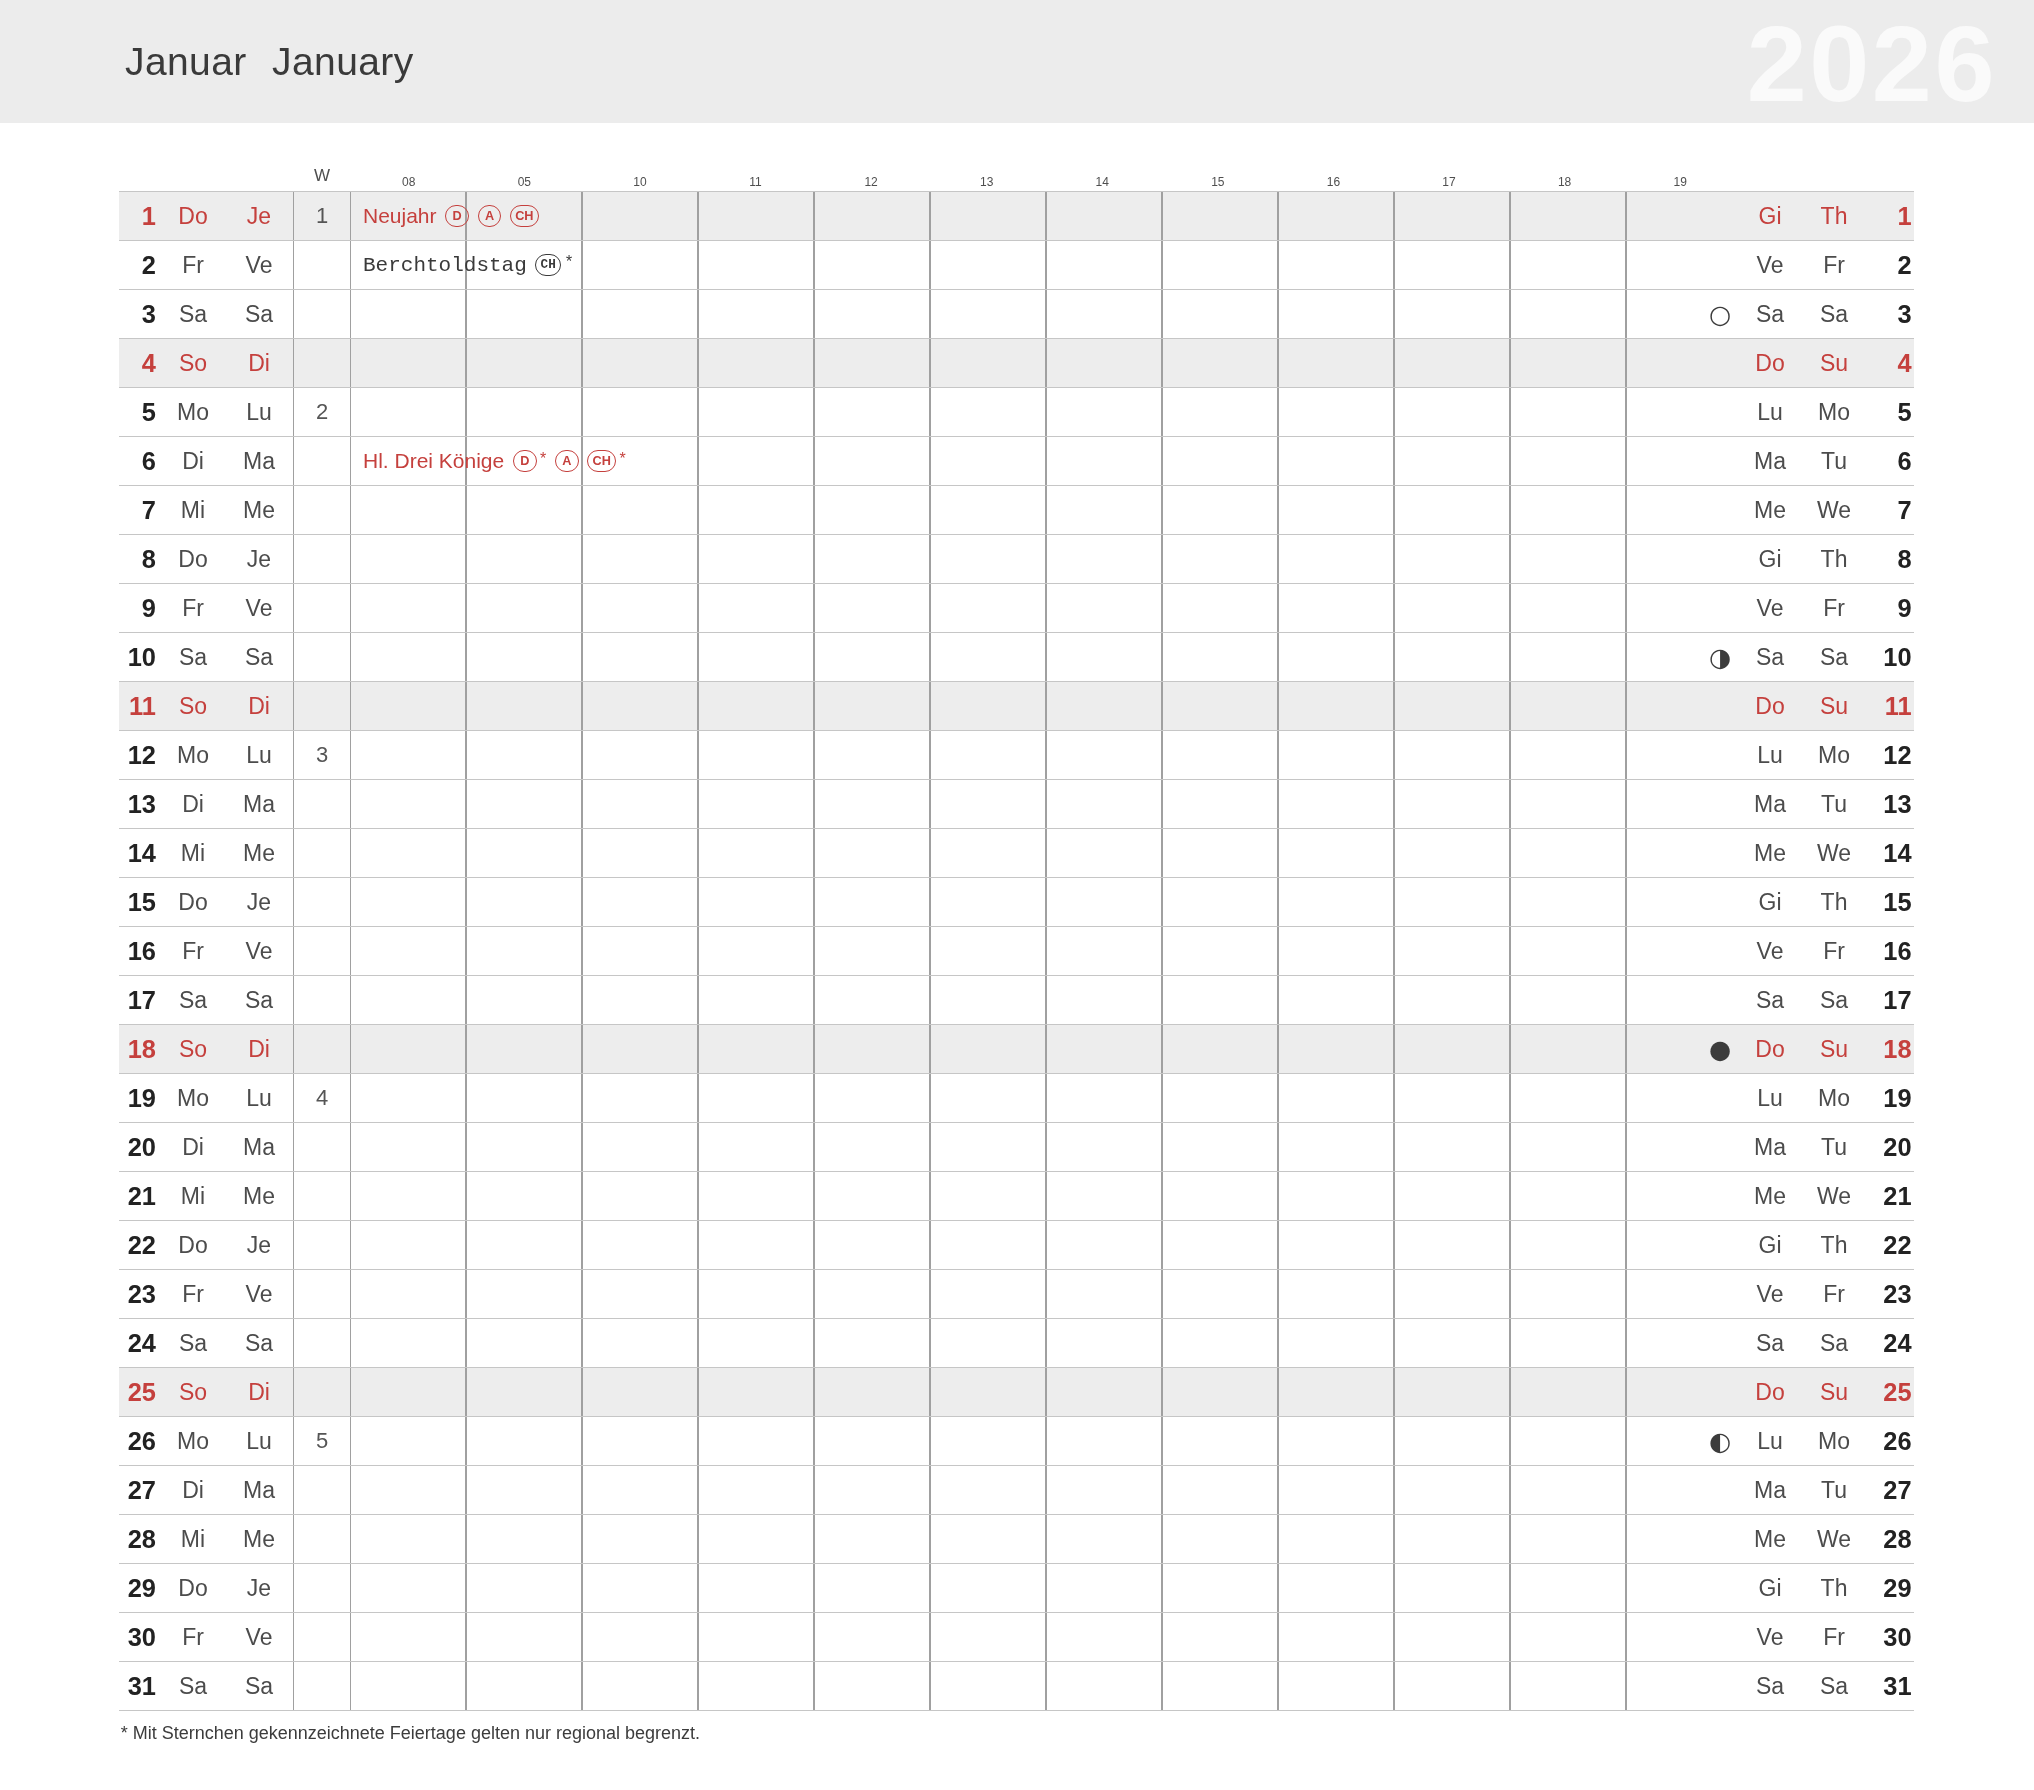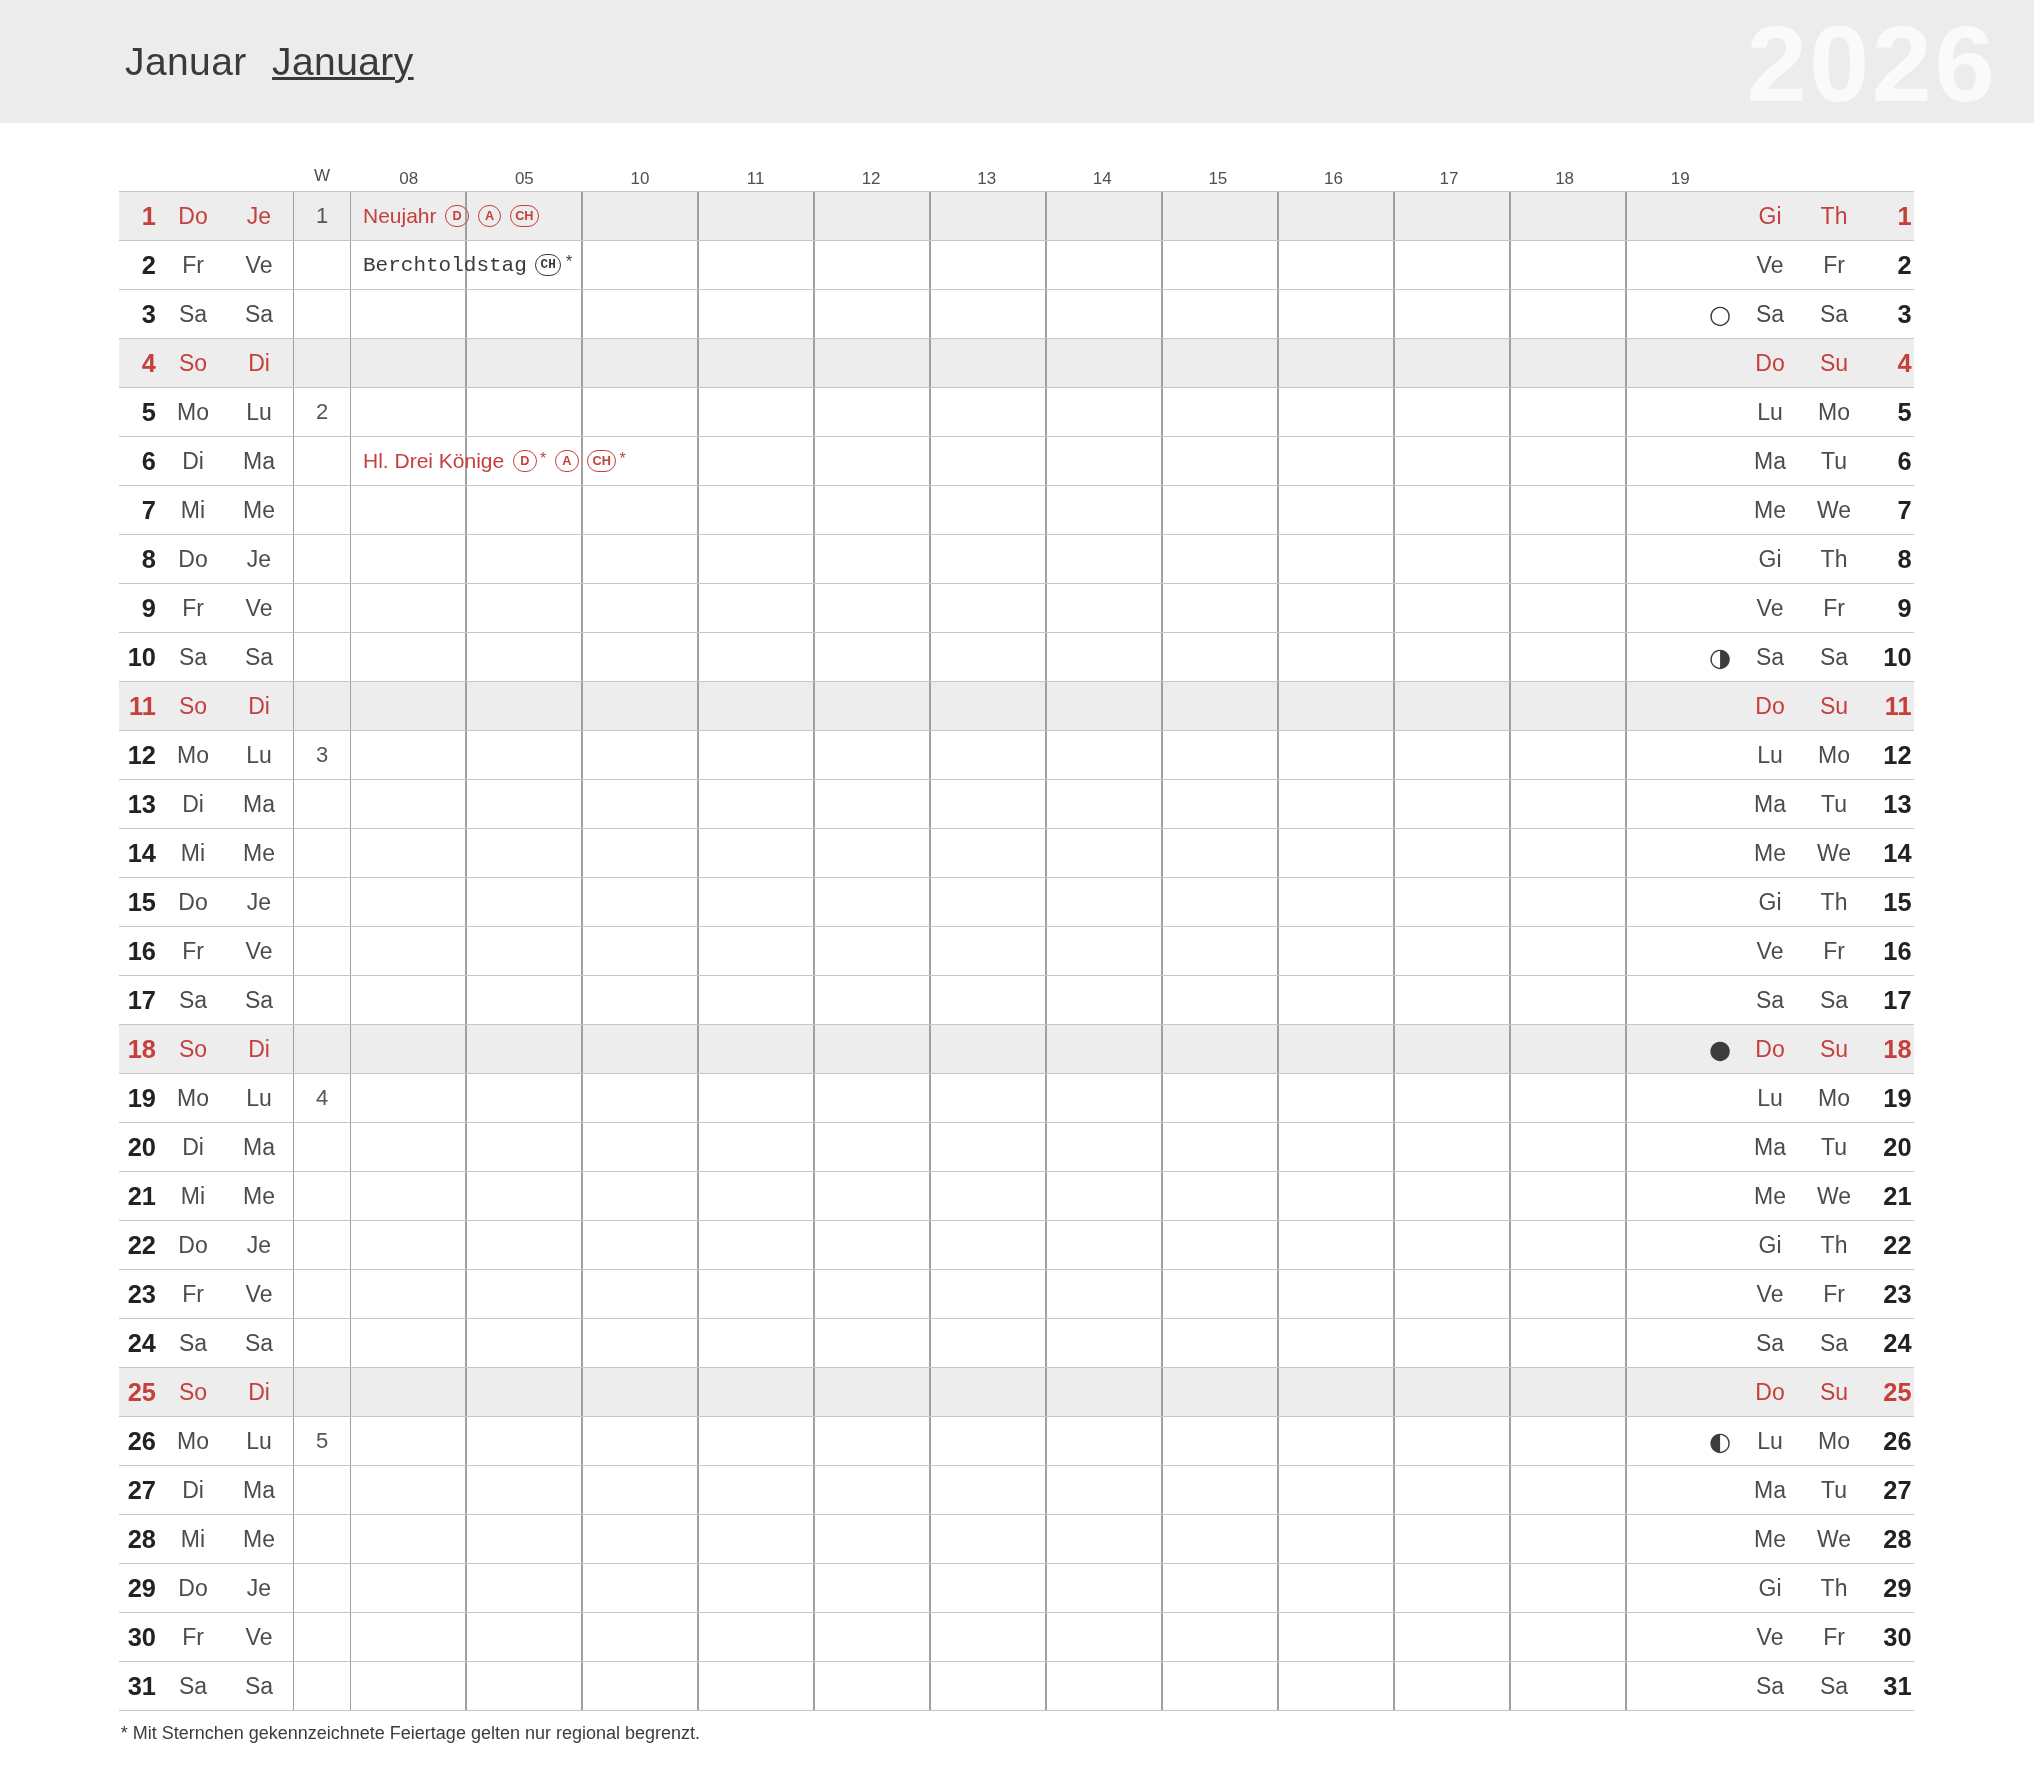--- a/index.html
+++ b/index.html
@@ -3,33 +3,33 @@
 <meta charset="utf-8">
 <style>
   html,body{margin:0;padding:0;background:#ffffff;width:2034px;height:1790px;overflow:hidden;
             font-family:"Liberation Sans","DejaVu Sans",sans-serif;}
   .page{position:relative;width:2034px;height:1282px;background:#fff;}
 
   
   .band{position:relative;width:2034px;height:123px;background:var(--band,#ececec);}
   .title{position:absolute;left:125px;top:0;height:123px;display:flex;align-items:center;
          font-size:39px;font-weight:500;color:#3a3a3a;letter-spacing:0.4px;}
-  .title .w2{margin-left:25.4px;text-decoration:underline;}
+  .title .w2{margin-left:25.4px;}
   .year{position:absolute;right:37px;top:1.7px;font-size:108px;font-weight:600;
         color:var(--yeartxt,#fafafa);letter-spacing:2.5px;line-height:123px;}
 
   
   .planner{margin:34px 0 0 119px;width:1795px;}
   .grid-row{display:grid;grid-template-columns:42px 64px 68px 58px 1387px 64px 64px 49px;}
 
   
   .hour-header{height:34px;align-items:end;}
   .hh-w{text-align:center;font-size:17px;color:#4f4f4f;padding-bottom:5.1px;}
   .hh-hours{display:grid;grid-template-columns:repeat(12,1fr);}
-  .hh{text-align:center;font-size:17px;color:#4f4f4f;padding-bottom:2px;}
+  .hh{text-align:center;font-size:12px;color:#4f4f4f;padding-bottom:2px;}
 
   
   #rows{border-top:1.7px solid #c6c6c6;}
   .row{height:49px;box-sizing:border-box;border-bottom:1.7px solid #c6c6c6;background:#fff;}
   .row.sun{background:var(--sunbg,#ededed);}
   .c{display:flex;align-items:center;box-sizing:border-box;}
   .num-l{justify-content:flex-end;font-size:25.4px;font-weight:700;color:#222;padding-right:5.1px;}
   .de,.fr,.it,.en{justify-content:center;font-size:23px;font-weight:500;color:#4c4c4c;}
   .wk{justify-content:center;font-size:22px;color:#555;
       border-left:1.7px solid #a0a0a0;border-right:1.7px solid #a0a0a0;}

